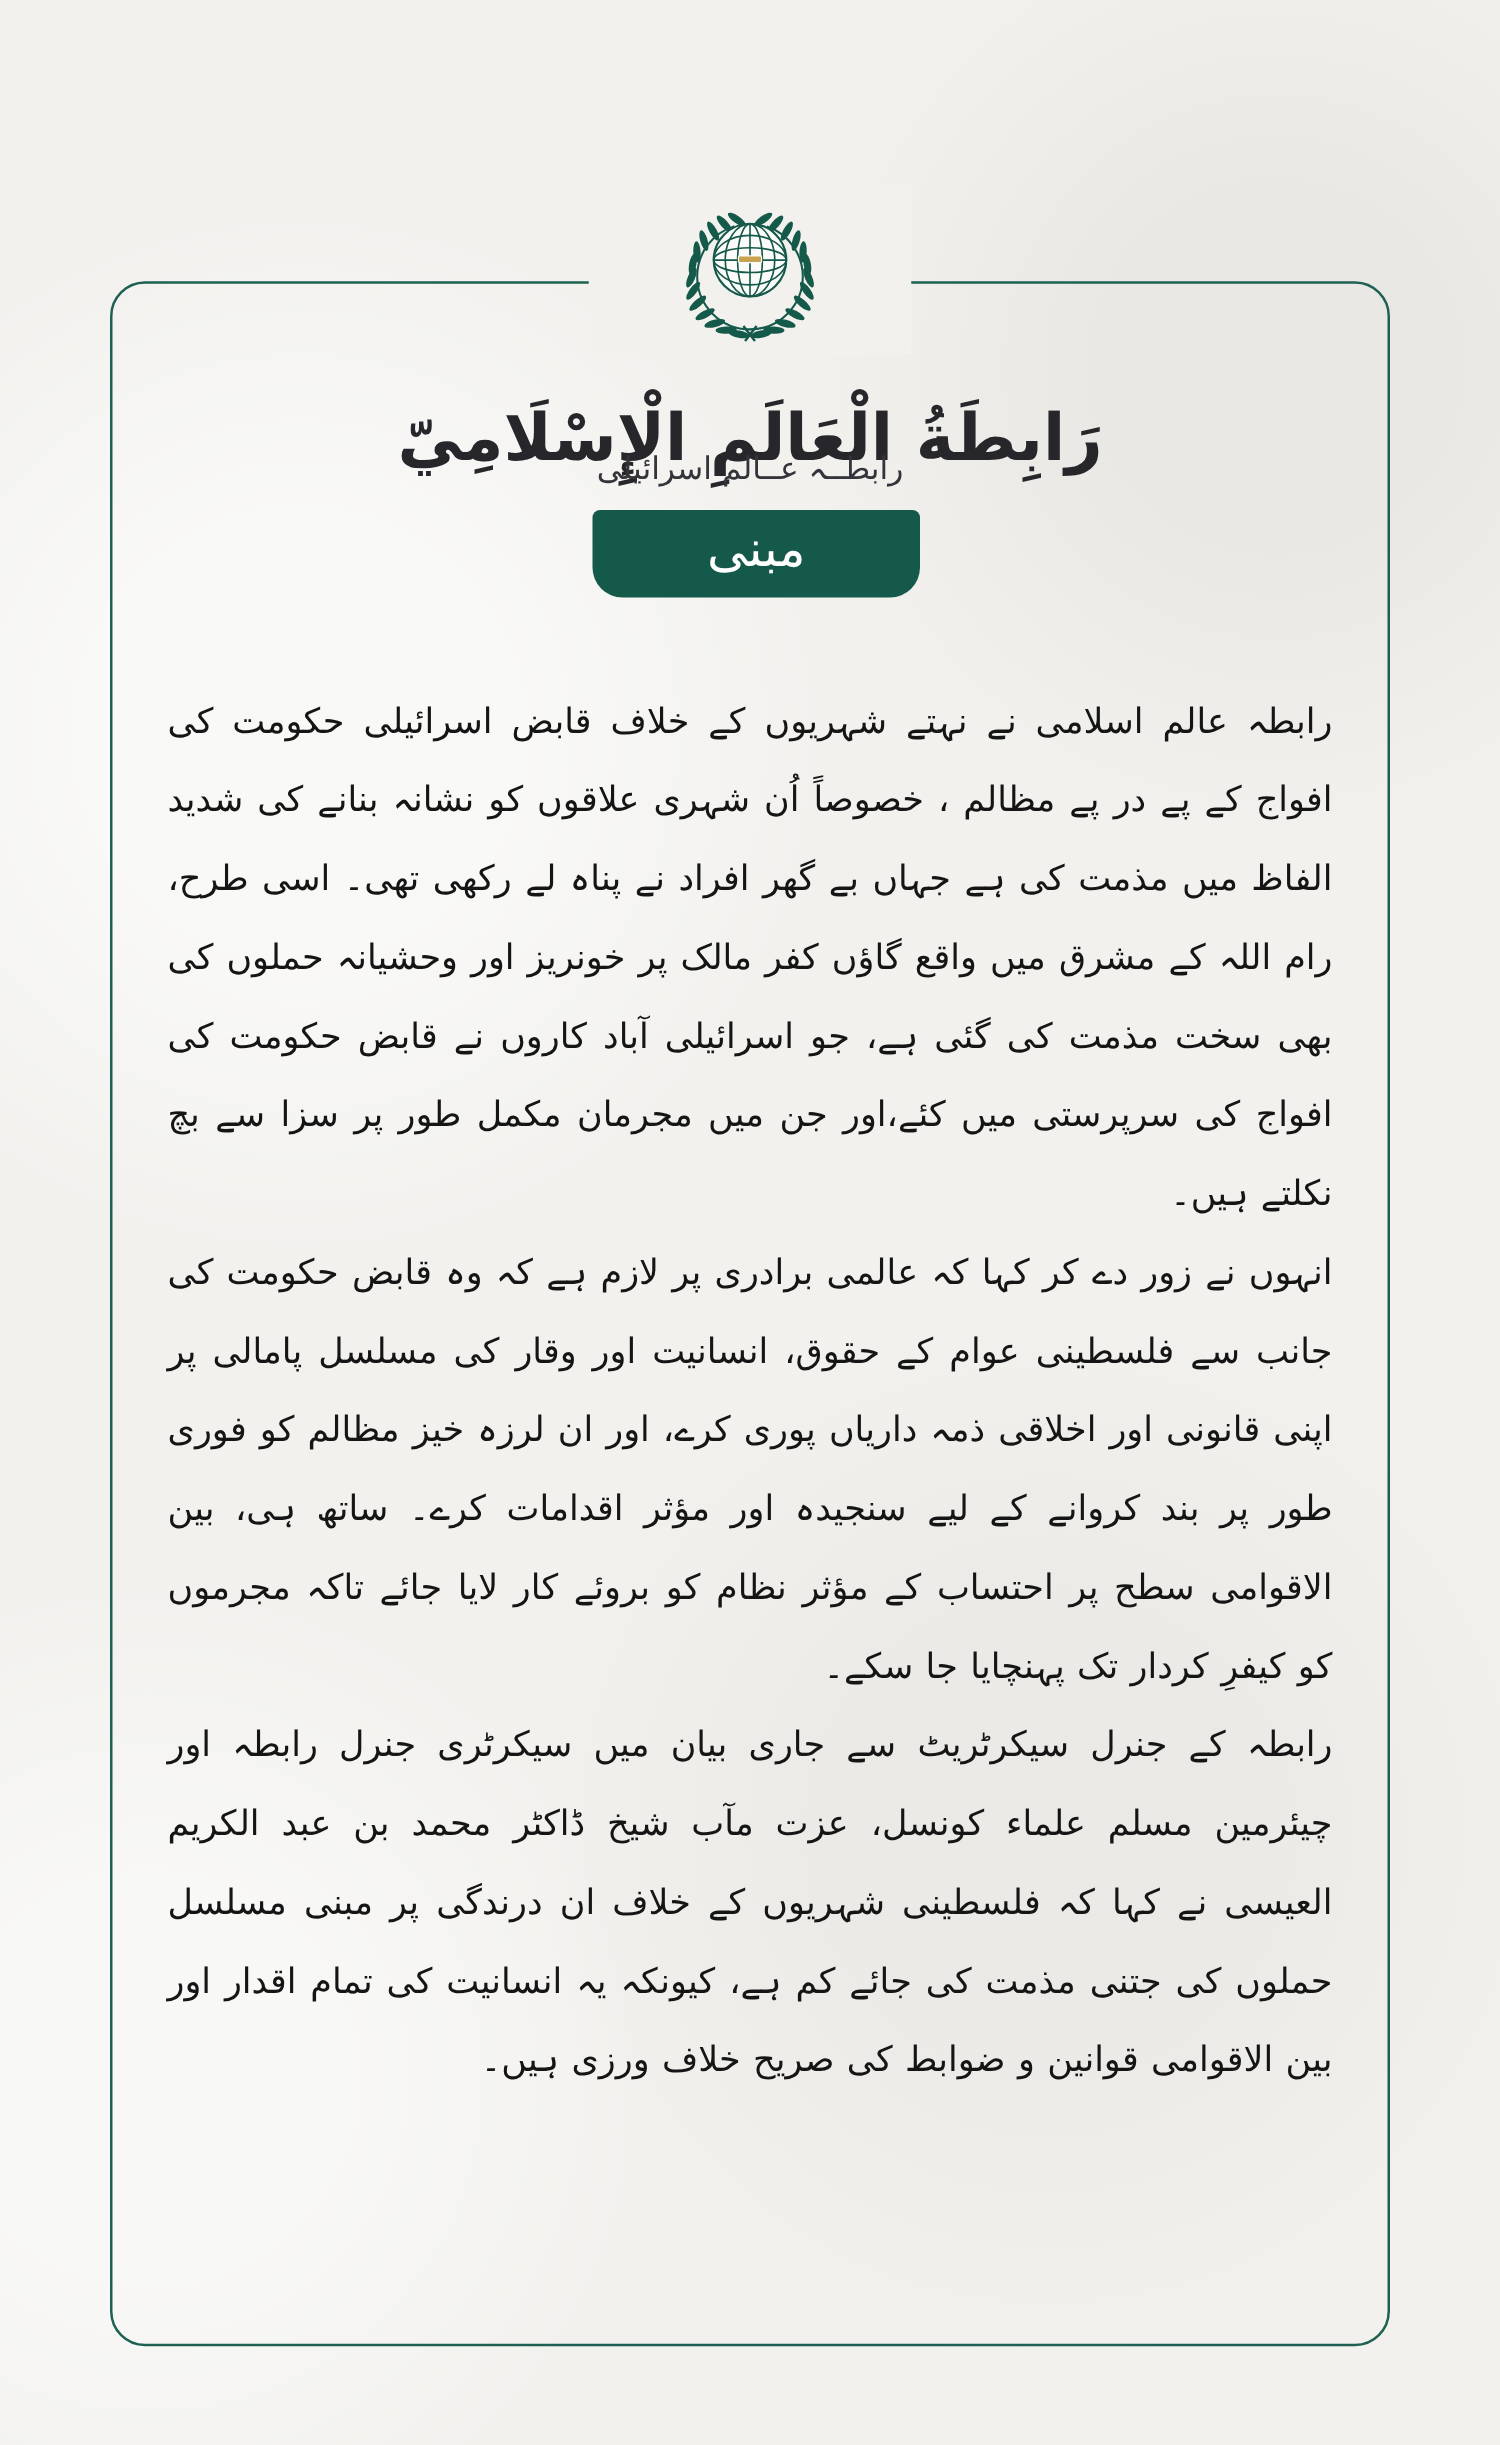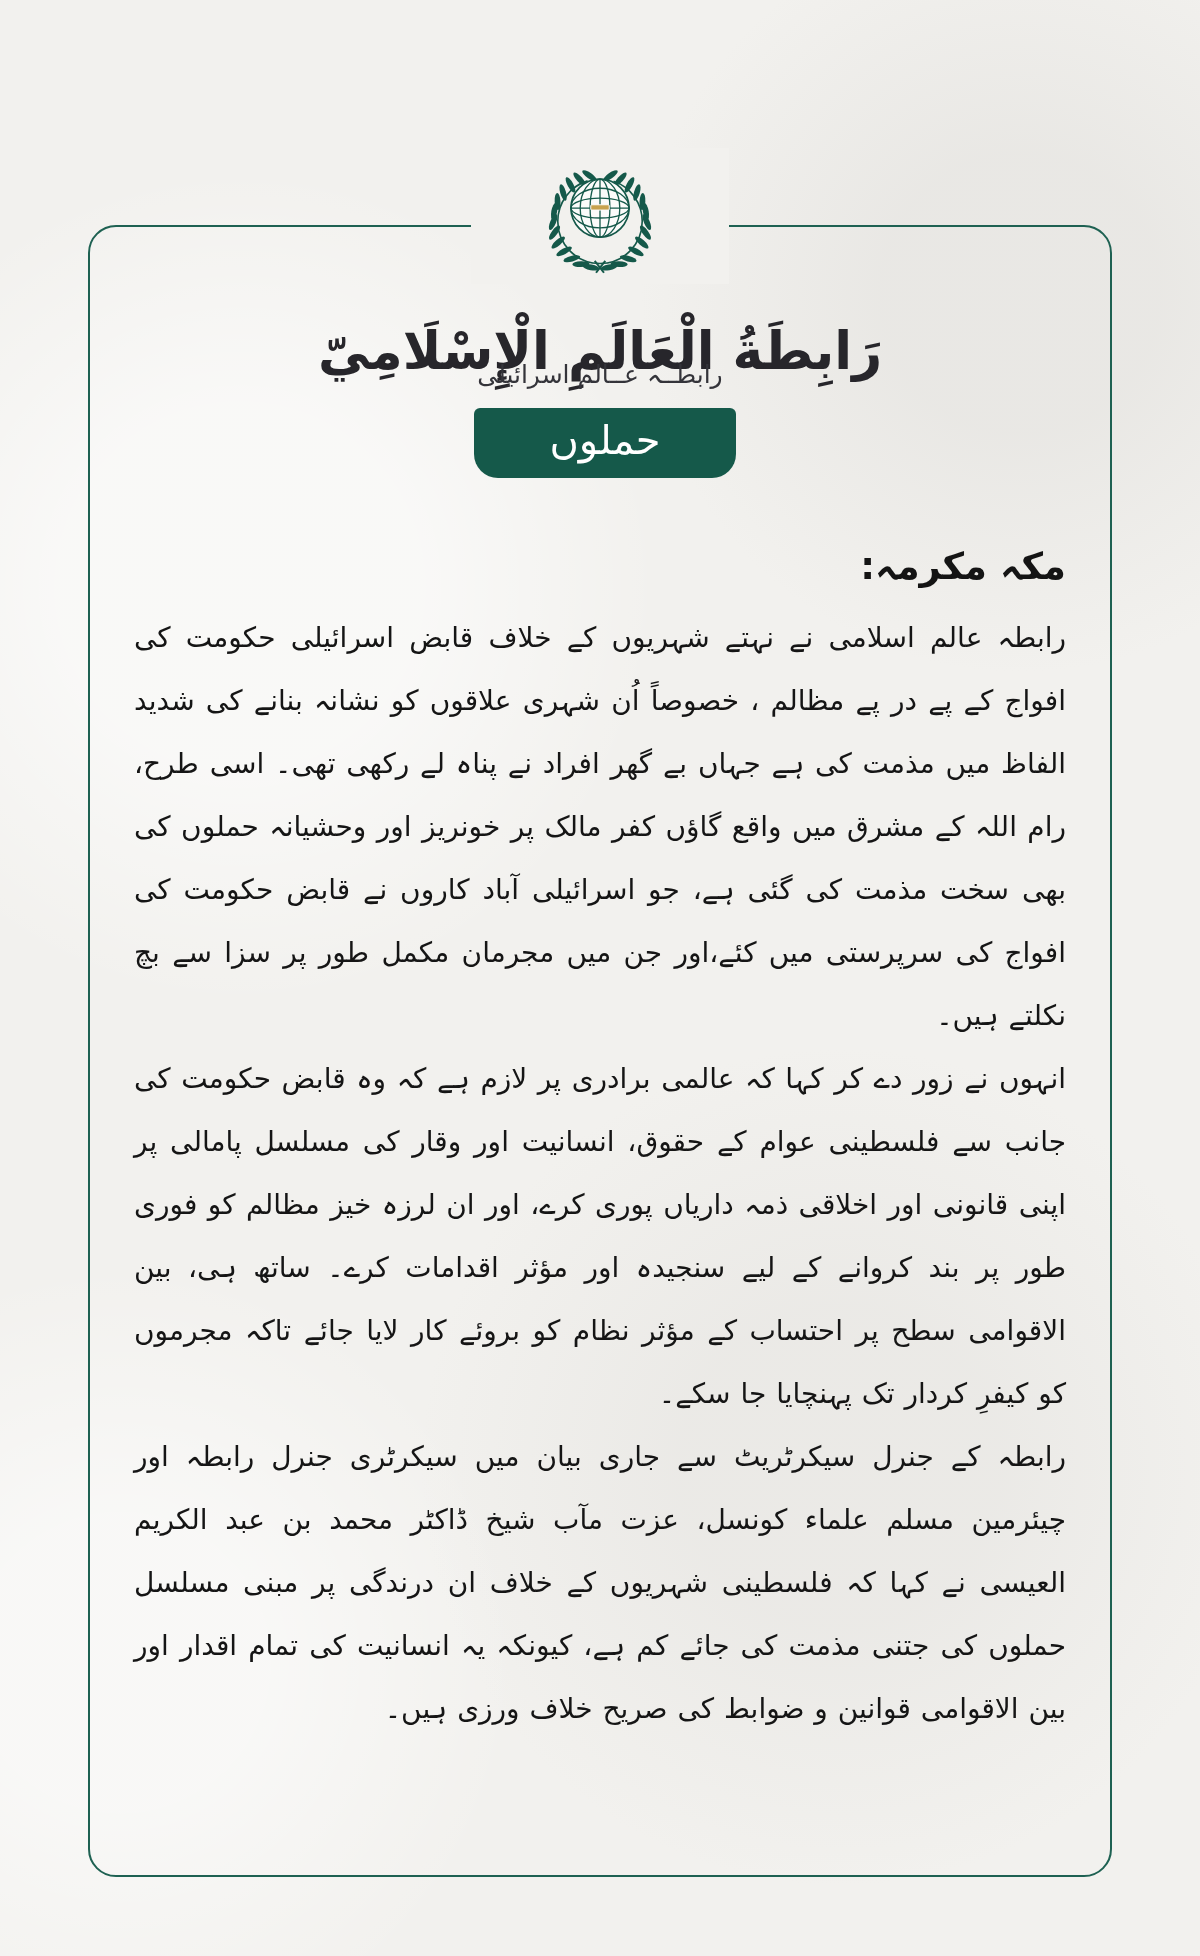--- a/index.html
+++ b/index.html
@@ -111,21 +111,20 @@
     text-align: justify;
     text-align-last: right;
     word-spacing: 1px;
   }
 </style>
 </head>
 <body>
 
 <div class="frame">
   <div class="statement">
-    <div class="statement-heading">مکہ مکرمہ:</div>
     <p>رابطہ عالم اسلامی نے نہتے شہریوں کے خلاف قابض اسرائیلی حکومت کی افواج کے پے در پے مظالم ، خصوصاً اُن شہری علاقوں کو نشانہ بنانے کی شدید الفاظ میں مذمت کی ہے جہاں بے گھر افراد نے پناہ لے رکھی تھی۔ اسی طرح، رام اللہ کے مشرق میں واقع گاؤں کفر مالک پر خونریز اور وحشیانہ حملوں کی بھی سخت مذمت کی گئی ہے، جو اسرائیلی آباد کاروں نے قابض حکومت کی افواج کی سرپرستی میں کئے،اور جن میں مجرمان مکمل طور پر سزا سے بچ نکلتے ہیں۔</p>
     <p>انہوں نے زور دے کر کہا کہ عالمی برادری پر لازم ہے کہ وہ قابض حکومت کی جانب سے فلسطینی عوام کے حقوق، انسانیت اور وقار کی مسلسل پامالی پر اپنی قانونی اور اخلاقی ذمہ داریاں پوری کرے، اور ان لرزہ خیز مظالم کو فوری طور پر بند کروانے کے لیے سنجیدہ اور مؤثر اقدامات کرے۔ ساتھ ہی، بین الاقوامی سطح پر احتساب کے مؤثر نظام کو بروئے کار لایا جائے تاکہ مجرموں کو کیفرِ کردار تک پہنچایا جا سکے۔</p>
     <p>رابطہ کے جنرل سیکرٹریٹ سے جاری بیان میں سیکرٹری جنرل رابطہ اور چیئرمین مسلم علماء کونسل، عزت مآب شیخ ڈاکٹر محمد بن عبد الکریم العیسی نے کہا کہ فلسطینی شہریوں کے خلاف ان درندگی پر مبنی مسلسل حملوں کی جتنی مذمت کی جائے کم ہے، کیونکہ یہ انسانیت کی تمام اقدار اور بین الاقوامی قوانین و ضوابط کی صریح خلاف ورزی ہیں۔</p>
   </div>
 </div>
 
 <div class="header">
 
   <div class="logo-wrap">
     <svg id="emblem-svg" viewBox="0 0 200 200">
@@ -174,15 +173,15 @@
 
       <rect x="86" y="83" width="28" height="8" rx="1.5" fill="#c8a24e" stroke="#fbfbfa" stroke-width="1.5"></rect>
     </svg>
   </div>
 
   <div class="calligraphy">رَابِطَةُ الْعَالَمِ الْإِسْلَامِيّ</div>
 
   <div class="subtitle">رابطــہ عــالم اسرائیلی</div>
 
   <div class="banner">
-    <span>حملوں</span>
+    <span>مبنی</span>
   </div>
 </div>
 
 </body></html>

